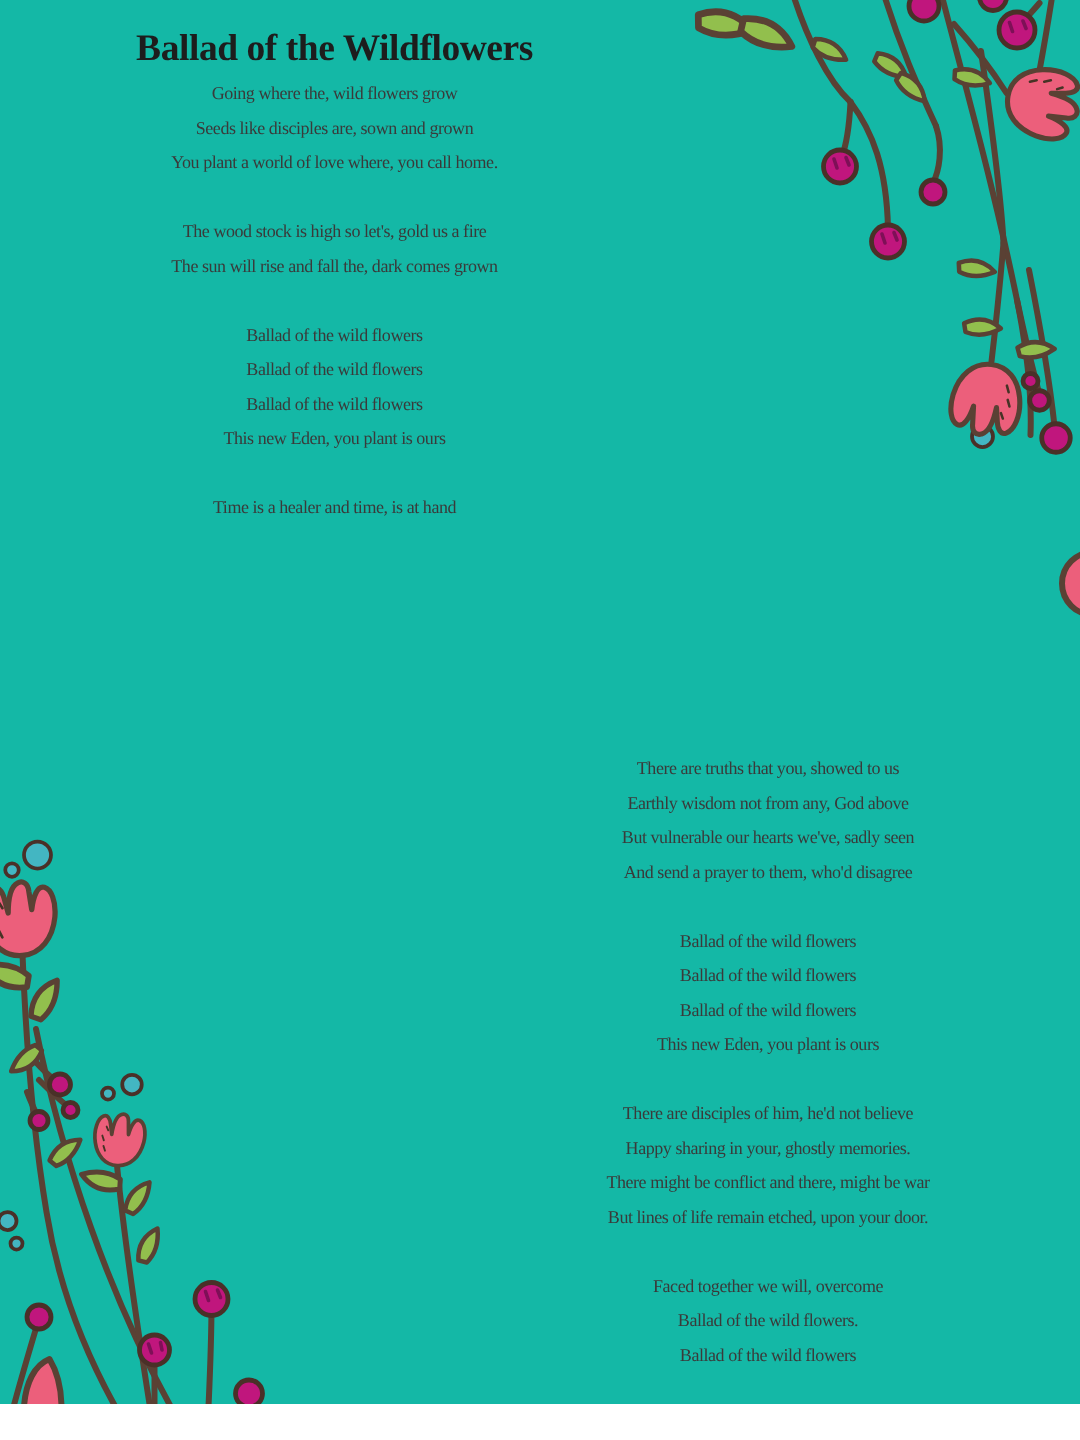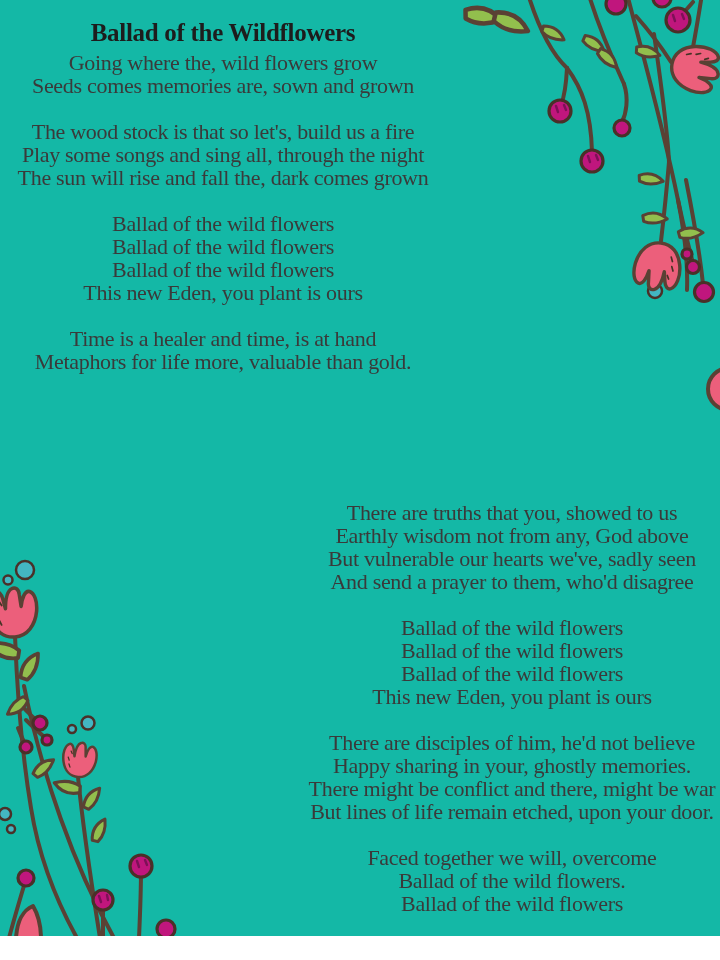--- a/index.html
+++ b/index.html
@@ -10,21 +10,21 @@
   .col { position:absolute; text-align:center; }
   .col-left  { left:0;   top:19px;  width:446px; }
   .col-right { left:302px; top:501px; width:420px; }
   .poem-title {
     margin:0 0 4px 0; font-size:25px; line-height:28px; font-weight:700;
     color:#1d1d1d; letter-spacing:-0.3px;
   }
   .stanza { margin:0 0 23px 0; }
   .stanza:last-child { margin-bottom:0; }
   .line {
-    font-size:22px; line-height:23px; color:#3a3a3a; letter-spacing:-0.3px;
+    font-size:12px; line-height:23px; color:#3a3a3a; letter-spacing:-0.3px;
     white-space:nowrap;
   }
   .attribution {
     margin-top:10px; font-size:21px; line-height:26px; letter-spacing:-0.2px;
     color:var(--attribution-purple,#4a3189);
   }
   .deco { position:absolute; }
   .deco-tr { top:0; right:0; }
   .deco-bl { left:0; bottom:0; }
   .stem  { fill:none; stroke:var(--stem-brown,#5a4134); stroke-width:4; stroke-linecap:round; }
@@ -158,39 +158,38 @@
     <g>
       <use href="#tulip" class="tulip" transform="translate(78,241) rotate(4) scale(0.62) translate(-27,-58)"></use>
     </g>
   </svg>
 
   <div class="col col-left">
     <h1 class="poem-title">Ballad of the Wildflowers</h1>
 
     <div class="stanza">
       <div class="line">Going where the, wild flowers grow</div>
-      <div class="line">Seeds comes memories are, sown and grown</div>
-    </div>
-
-    <div class="stanza">
-      <div class="line">The wood stock is that so let's, build us a fire</div>
-      <div class="line">Play some songs and sing all, through the night</div>
+      <div class="line">Seeds like disciples are, sown and grown</div>
+      <div class="line">You plant a world of love where, you call home.</div>
+    </div>
+
+    <div class="stanza">
+      <div class="line">The wood stock is high so let's, gold us a fire</div>
       <div class="line">The sun will rise and fall the, dark comes grown</div>
     </div>
 
     <div class="stanza">
       <div class="line">Ballad of the wild flowers</div>
       <div class="line">Ballad of the wild flowers</div>
       <div class="line">Ballad of the wild flowers</div>
       <div class="line">This new Eden, you plant is ours</div>
     </div>
 
     <div class="stanza">
       <div class="line">Time is a healer and time, is at hand</div>
-      <div class="line">Metaphors for life more, valuable than gold.</div>
     </div>
   </div>
 
   <div class="col col-right">
     <div class="stanza">
       <div class="line">There are truths that you, showed to us</div>
       <div class="line">Earthly wisdom not from any, God above</div>
       <div class="line">But vulnerable our hearts we've, sadly seen</div>
       <div class="line">And send a prayer to them, who'd disagree</div>
     </div>

